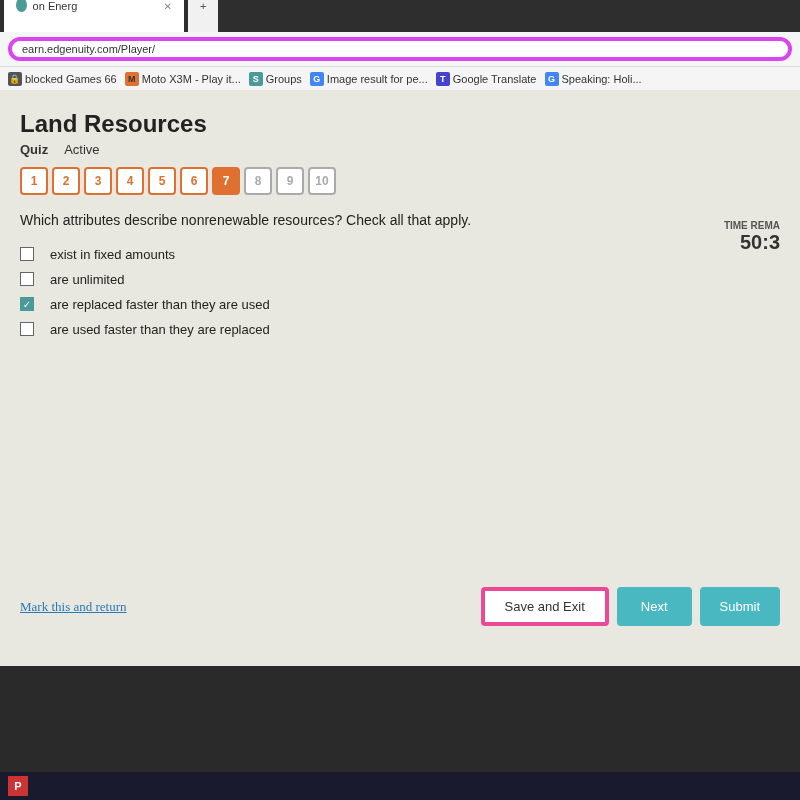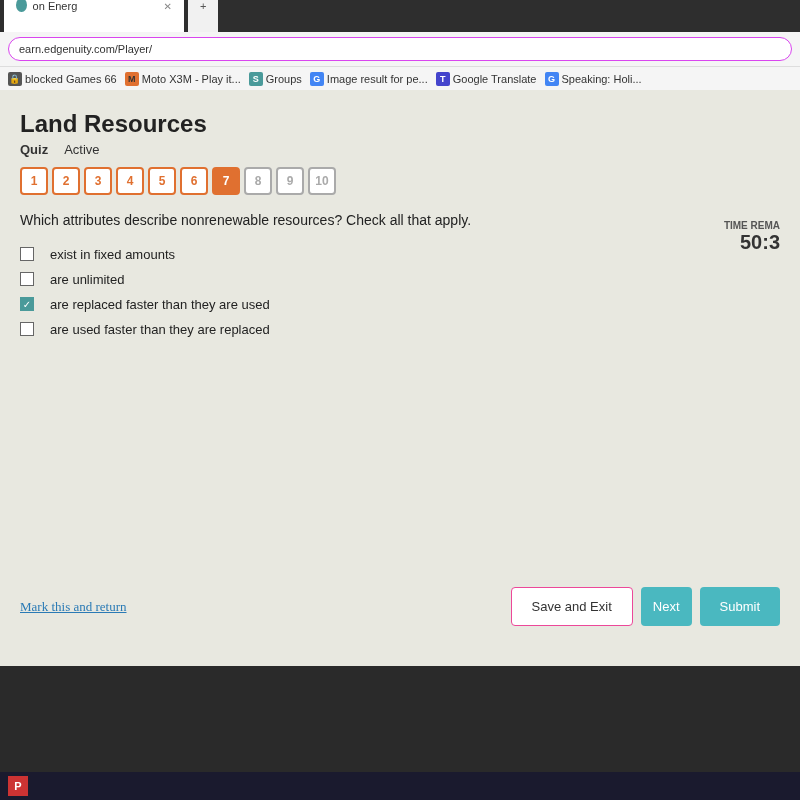--- a/index.html
+++ b/index.html
@@ -54,21 +54,21 @@
       height: 34px;
       display: flex;
       align-items: center;
       padding: 0 8px;
       gap: 8px;
     }
 
     .address-bar {
       flex: 1;
       background: white;
-      border: 1px solid #d946ef;
+      border: 4px solid #d946ef;
       border-radius: 12px;
       height: 24px;
       font-size: 11px;
       color: #333;
       padding: 0 10px;
       display: flex;
       align-items: center;
     }
 
     .bookmarks-bar {
@@ -253,29 +253,29 @@
     }
 
     .btn-row {
       display: flex;
       gap: 8px;
     }
 
     .btn-save-exit {
       padding: 8px 20px;
       background: white;
-      border: 1px solid #ec4899;
+      border: 4px solid #ec4899;
       border-radius: 4px;
       font-size: 13px;
       color: #333;
       cursor: pointer;
     }
 
     .btn-next {
-      padding: 8px 12px;
+      padding: 8px 24px;
       background: #4ab8c0;
       border: none;
       border-radius: 4px;
       font-size: 13px;
       color: white;
       cursor: pointer;
     }
 
     .btn-submit {
       padding: 12px 20px;

